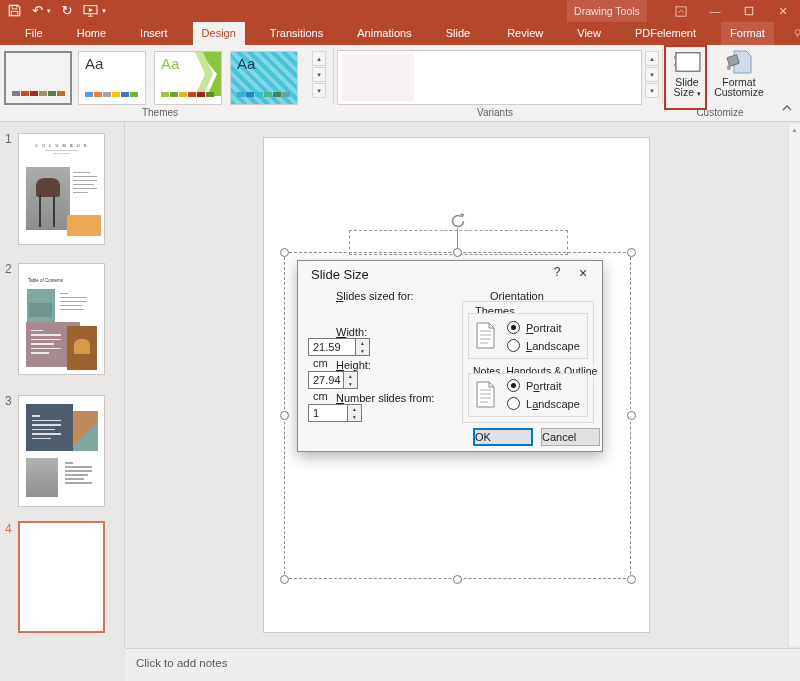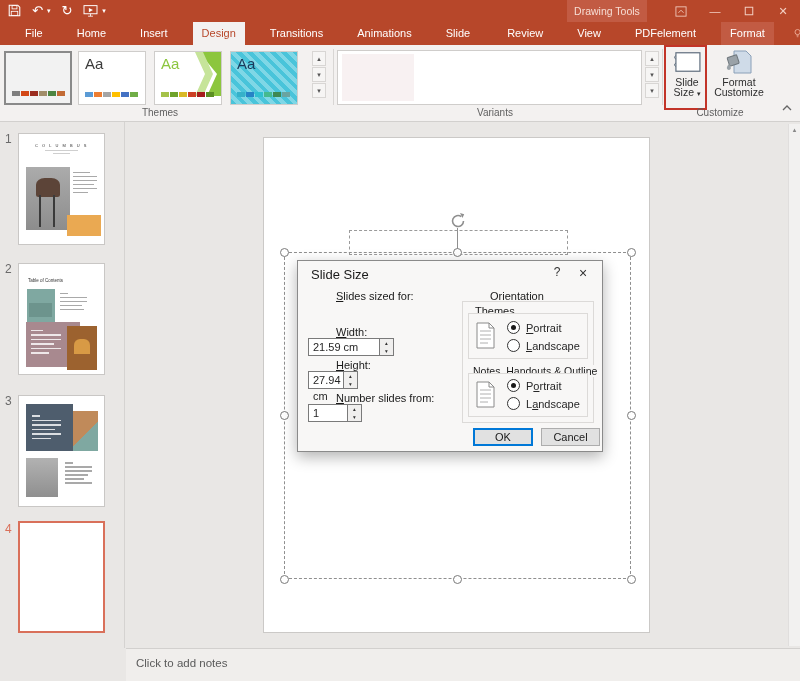--- a/index.html
+++ b/index.html
@@ -76,21 +76,21 @@
   .combo .carrow { width:17px; background:#f0efee; border-left:1px solid #aaa; color:#444; font-size:8px; text-align:center; line-height:15px; }
   .spin { position:absolute; height:18px; display:flex; }
   .spin .sval { background:#fff; border:1px solid #7a7a7a; line-height:16px; padding-left:4px; }
   .spin .sarr { width:14px; border:1px solid #7a7a7a; border-left:none; display:flex; flex-direction:column; background:#f0efee; }
   .spin .sarr div { flex:1; font-size:5.5px; color:#333; text-align:center; line-height:8px; }
   .gbox { position:absolute; border:1px solid #dcdad8; }
   .gbox-lbl { position:absolute; background:var(--dialog-bg); padding:0 3px; color:#1a1a1a; }
   .radio { width:13px; height:13px; border-radius:50%; border:1px solid #333; background:#fff; position:relative; display:inline-block; vertical-align:middle; }
   .radio.checked::after { content:""; position:absolute; left:3px; top:3px; width:5px; height:5px; border-radius:50%; background:#1a1a1a; }
   .rrow { position:absolute; display:flex; align-items:center; gap:6px; }
-  .btn { position:absolute; height:18px; background:#e1e1e1; border:1px solid #adadad; text-align:center; line-height:16px; font-size:11px; color:#1a1a1a; }
+  .btn { position:absolute; height:18px; background:#e1e1e1; border:1px solid #adadad; line-height:16px; font-size:11px; color:#1a1a1a; }
   .btn.default { border:2px solid var(--accent-blue); line-height:14px; }
 
   
   .notes { position:absolute; left:126px; top:648px; right:0; height:33px; background:var(--notes-bg); border-top:1px solid #d2d0ce; }
   .notes-text { position:absolute; left:10px; top:8px; font-size:11.5px; color:#5a5a5a; }
   .notes-left { position:absolute; left:0; top:648px; width:126px; height:33px; background:var(--work-bg); }
 </style>
 </head>
 <body>
 
@@ -341,21 +341,21 @@
       <div class="dlg-help" style="right:8px;font-size:14px">×</div>
 
       <div class="dlg-lbl" style="left:10px;top:29px">
         <span></span><span class="accel">S</span><span>lides sized for:</span>
       </div>
 
       <div class="dlg-lbl" style="left:10px;top:65px">
         <span></span><span class="accel">W</span><span>idth:</span>
       </div>
       <div class="spin" style="left:10px;top:77px">
-        <span class="sval" style="width:72px">21.59 cm</span>
+        <span class="sval" style="width:48px">21.59 cm</span>
         <span class="sarr">
             <div>▴</div>
             <div>▾</div>
           </span>
       </div>
 
       <div class="dlg-lbl" style="left:10px;top:98px">
         <span></span><span class="accel">H</span><span>eight:</span>
       </div>
       <div class="spin" style="left:10px;top:110px">

